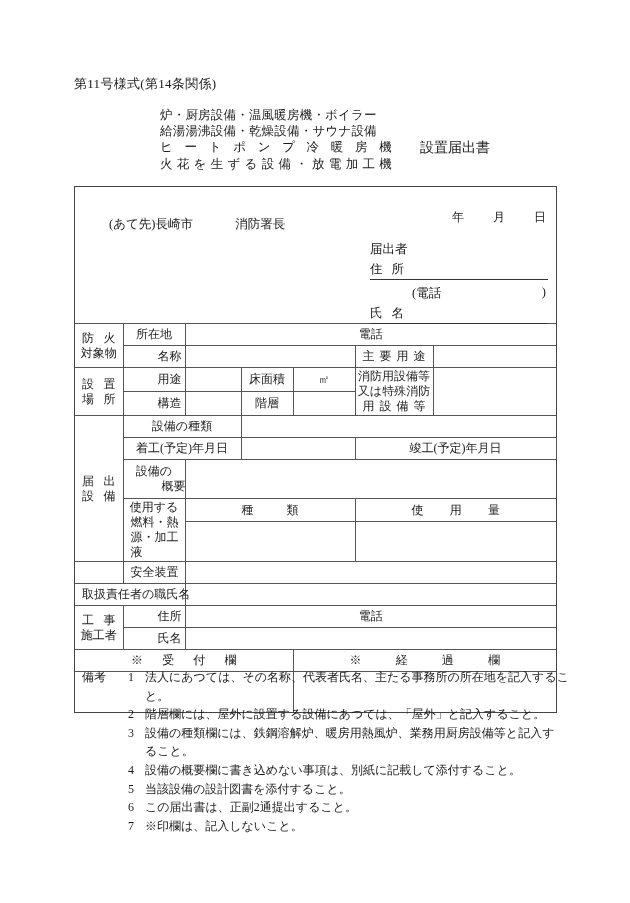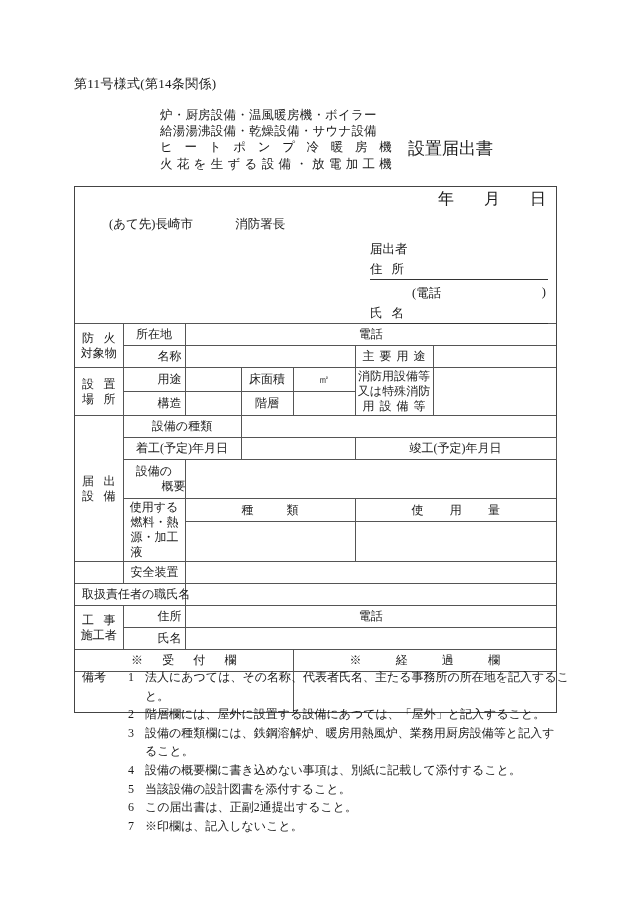--- a/index.html
+++ b/index.html
@@ -53,22 +53,22 @@
     line-height: 16.2px;
     white-space: nowrap;
     letter-spacing: 0.2px;
   }
   .title-line.spread {
     display: flex;
     justify-content: space-between;
   }
   .title-line.spread > span { display: inline-block; }
   .doc-kind {
-    font-size: 17px;
-    margin-left: 16px;
+    font-size: 14px;
+    margin-left: 28px;
     align-self: center;
     padding-top: 18px;
     white-space: nowrap;
   }
 
   
   .frame {
     position: absolute;
     left: 74px;
     top: 186px;
@@ -79,22 +79,22 @@
 
   
   .top-region {
     position: relative;
     height: 136px;
     box-sizing: border-box;
   }
   .date-row {
     position: absolute;
     right: 10px;
-    top: 2px;
-    font-size: 16px;
+    top: 22px;
+    font-size: 12px;
     white-space: nowrap;
     margin-left: 35px;
   }
   .date-row span { display: inline-block; }
   .date-y { margin-right: 26px; }
   .date-m { margin-right: 26px; }
 
   .addressee {
     position: absolute;
     left: 34px;

